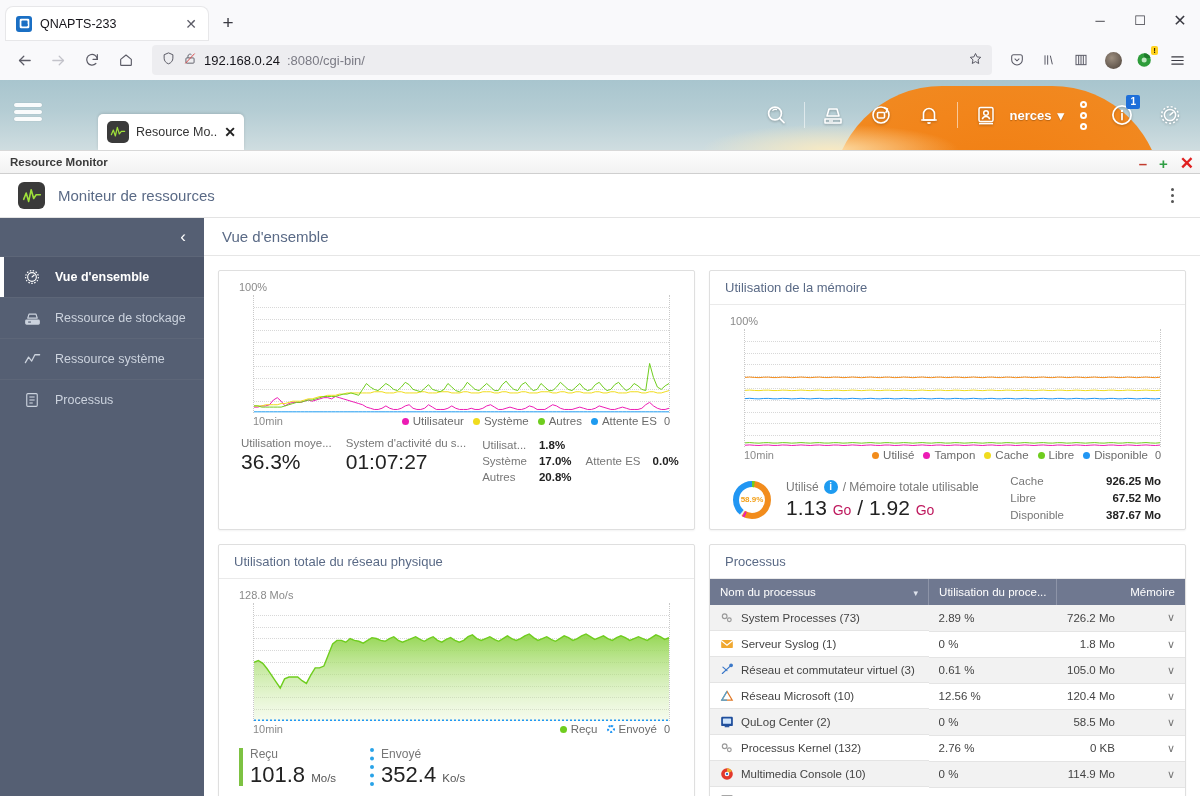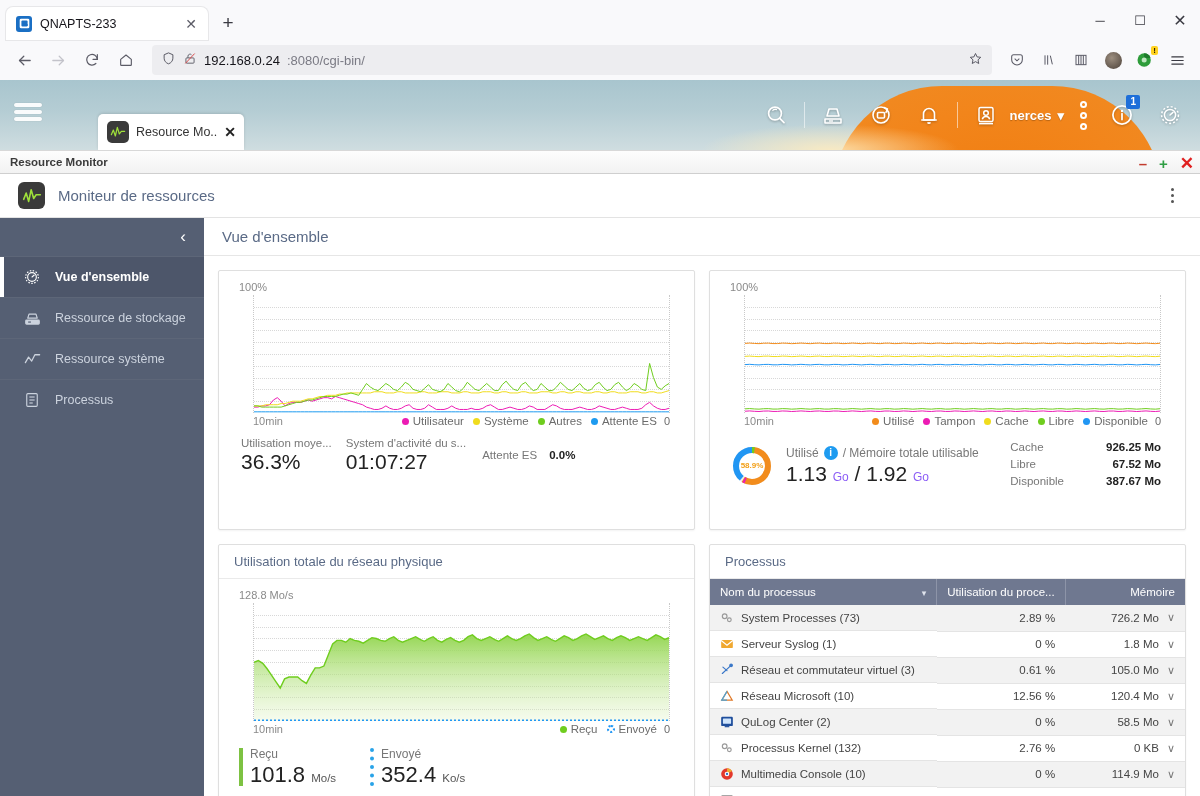--- a/index.html
+++ b/index.html
@@ -158,21 +158,21 @@
   .cs-table tr td.v{ color:#222; font-weight:bold; }
 
   
   .mem-bot{ display:flex; align-items:center; margin:12px 0 0 8px; }
   .donut{ width:44px;height:44px; position:relative; flex:none; margin-right:12px;}
   .donut .pc{ position:absolute; inset:0; display:flex; align-items:center; justify-content:center; font-size:8px; color:#f3a01a; font-weight:bold;}
   .mem-mid{ flex:1; min-width:0; }
   .mem-lbl{ font-size:12px; color:#777; display:flex; align-items:center; gap:5px; }
   .i-badge{ width:14px;height:14px;border-radius:50%;background:#1e9bf0;color:#fff;font-size:10px;font-weight:bold;display:inline-flex;align-items:center;justify-content:center;}
   .mem-big{ font-size:21px; color:#222; margin-top:2px; }
-  .mem-big small{ font-size:12px; color:#8b5cf6; }
+  .mem-big small{ font-size:14px; color:#be185d; }
   .mem-tbl{ font-size:11.5px; color:#777; margin-right:10px; }
   .mem-tbl td{ padding:0 0 3px 0; white-space:nowrap;}
   .mem-tbl td.v{ color:#222; font-weight:bold; text-align:right; padding-left:40px;}
 
   
   .net-bot{ display:flex; margin:12px 0 0 8px; gap:34px; }
   .net-b{ padding-left:11px; position:relative; }
   .net-b .bar{ position:absolute; left:0; top:1px; bottom:2px; width:4px; background:#7dc242; }
   .net-b .bar.dotted{ background:none; border-left:4px dotted #29a3e8; }
   .net-lbl{ font-size:12px; color:#777; }
@@ -187,25 +187,25 @@
   .ptbl thead th{
     background:#6f7890; color:#fff; font-weight:normal; height:26px; padding:0 10px;
     border-right:1px solid #8d94a8; text-align:left; white-space:nowrap;
   }
   .ptbl thead th.r{ text-align:right; }
   .ptbl thead th:last-child{ border-right:none; }
   .ptbl tbody td{ height:26px; padding:0 10px; border-bottom:1px solid #e4e4e4; color:#444; white-space:nowrap; }
   .ptbl tbody tr:nth-child(odd){ background:#f2f2f2; }
   .ptbl tbody tr:nth-child(even){ background:#fff; }
   .ptbl td.name{ display:flex; align-items:center; gap:7px; }
-  .ptbl td.r{ text-align:right;margin-top:47px; }
+  .ptbl td.r{ text-align:left;margin-top:47px; }
   .pico{ width:14px;height:14px;flex:none; }
   .chev{ color:#777; font-size:11px; padding-left:8px; }
   .th-sort{ float:right; color:#dfe3ec; font-size:9px; margin-top:2px; }
-  .cell-wrap{ display:flex; align-items:center; justify-content:flex-end; }
+  .cell-wrap{ display:flex; align-items:center; justify-content:flex-end;gap:44px; }
 </style>
 </head>
 <body>
 
 <div class="ff-chrome">
   <div class="ff-tabstrip">
     <div class="ff-tab">
       <span class="ff-favicon">
         <svg viewBox="0 0 16 16">
             <rect x="1" y="1" width="14" height="14" rx="2" fill="#fff"></rect>
@@ -534,30 +534,47 @@
               <div class="cs-lbl">Utilisation moye...</div>
               <div class="cs-val">36.3%</div>
             </div>
             <div class="cs-block">
               <div class="cs-lbl">System d'activité du s...</div>
               <div class="cs-val">01:07:27</div>
             </div>
             <table class="cs-table">
               <tbody>
                   <tr>
+                <td>Utilisat...</td>
+                <td class="v">1.8%</td>
+              </tr>
+              <tr>
+                <td>Système</td>
+                <td class="v">17.0%</td>
+              </tr>
+              <tr>
+                <td>Autres</td>
+                <td class="v">20.8%</td>
+              </tr>
+            </tbody>
+              </table>
+            <table class="cs-table">
+              <tbody>
+                  <tr>
                 <td>Attente ES</td>
                 <td class="v">0.0%</td>
               </tr>
             </tbody>
               </table>
           </div>
         </div>
       </div>
 
       <div class="card">
+        <div class="card-h">Utilisation de la mémoire</div>
         <div class="card-b">
           <div class="axis-top">100%</div>
           <div class="plot" id="mem-plot">
               <div class="gl" style="top: 10%;"></div>
               <div class="gl" style="top: 20%;"></div>
               <div class="gl" style="top: 30%;"></div>
               <div class="gl" style="top: 40%;"></div>
               <div class="gl" style="top: 50%;"></div>
               <div class="gl" style="top: 60%;"></div>
               <div class="gl" style="top: 70%;"></div>

